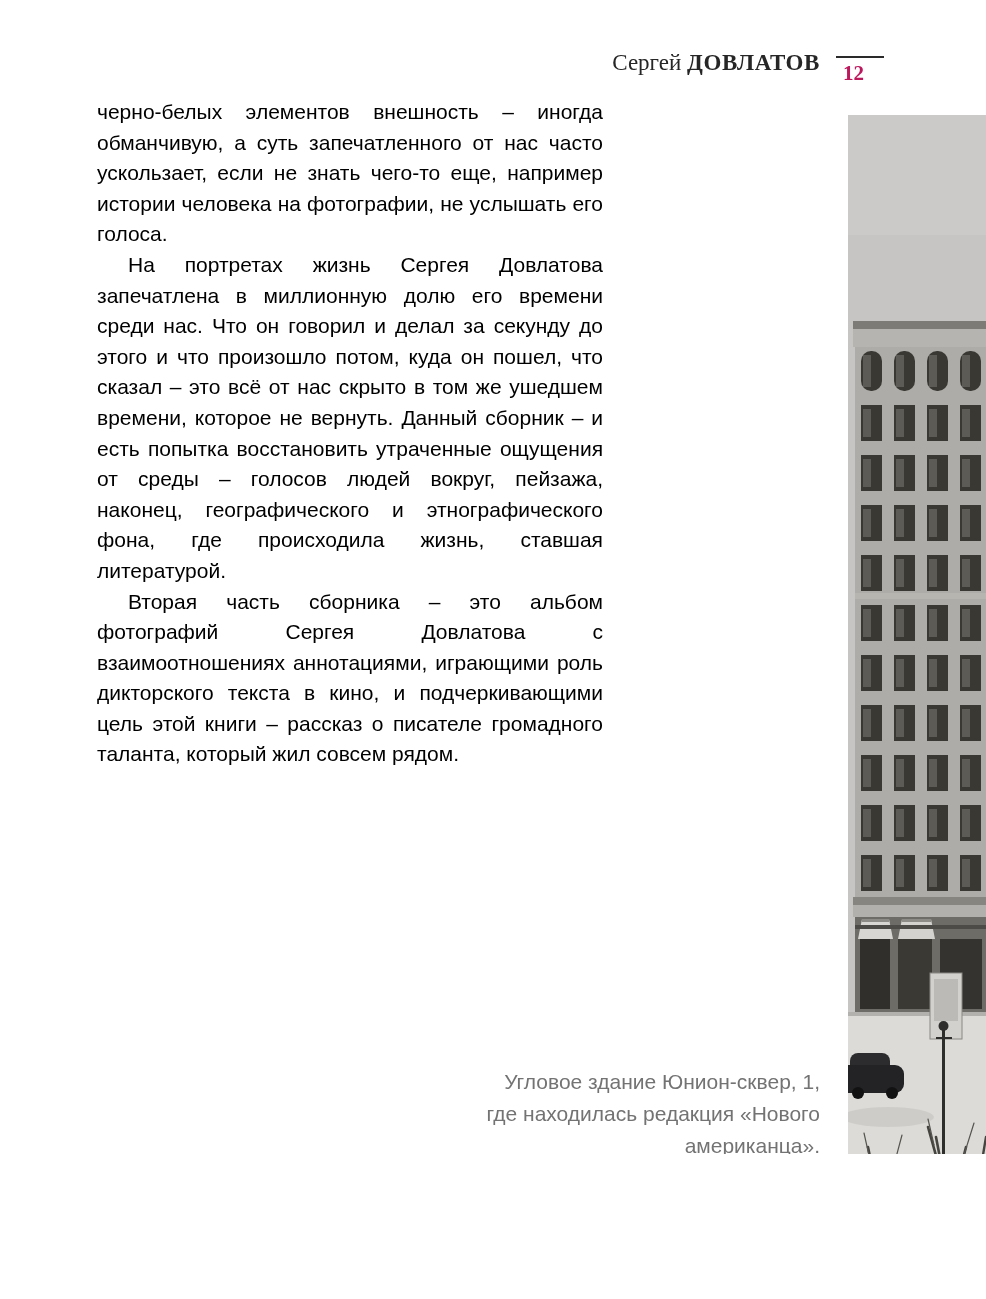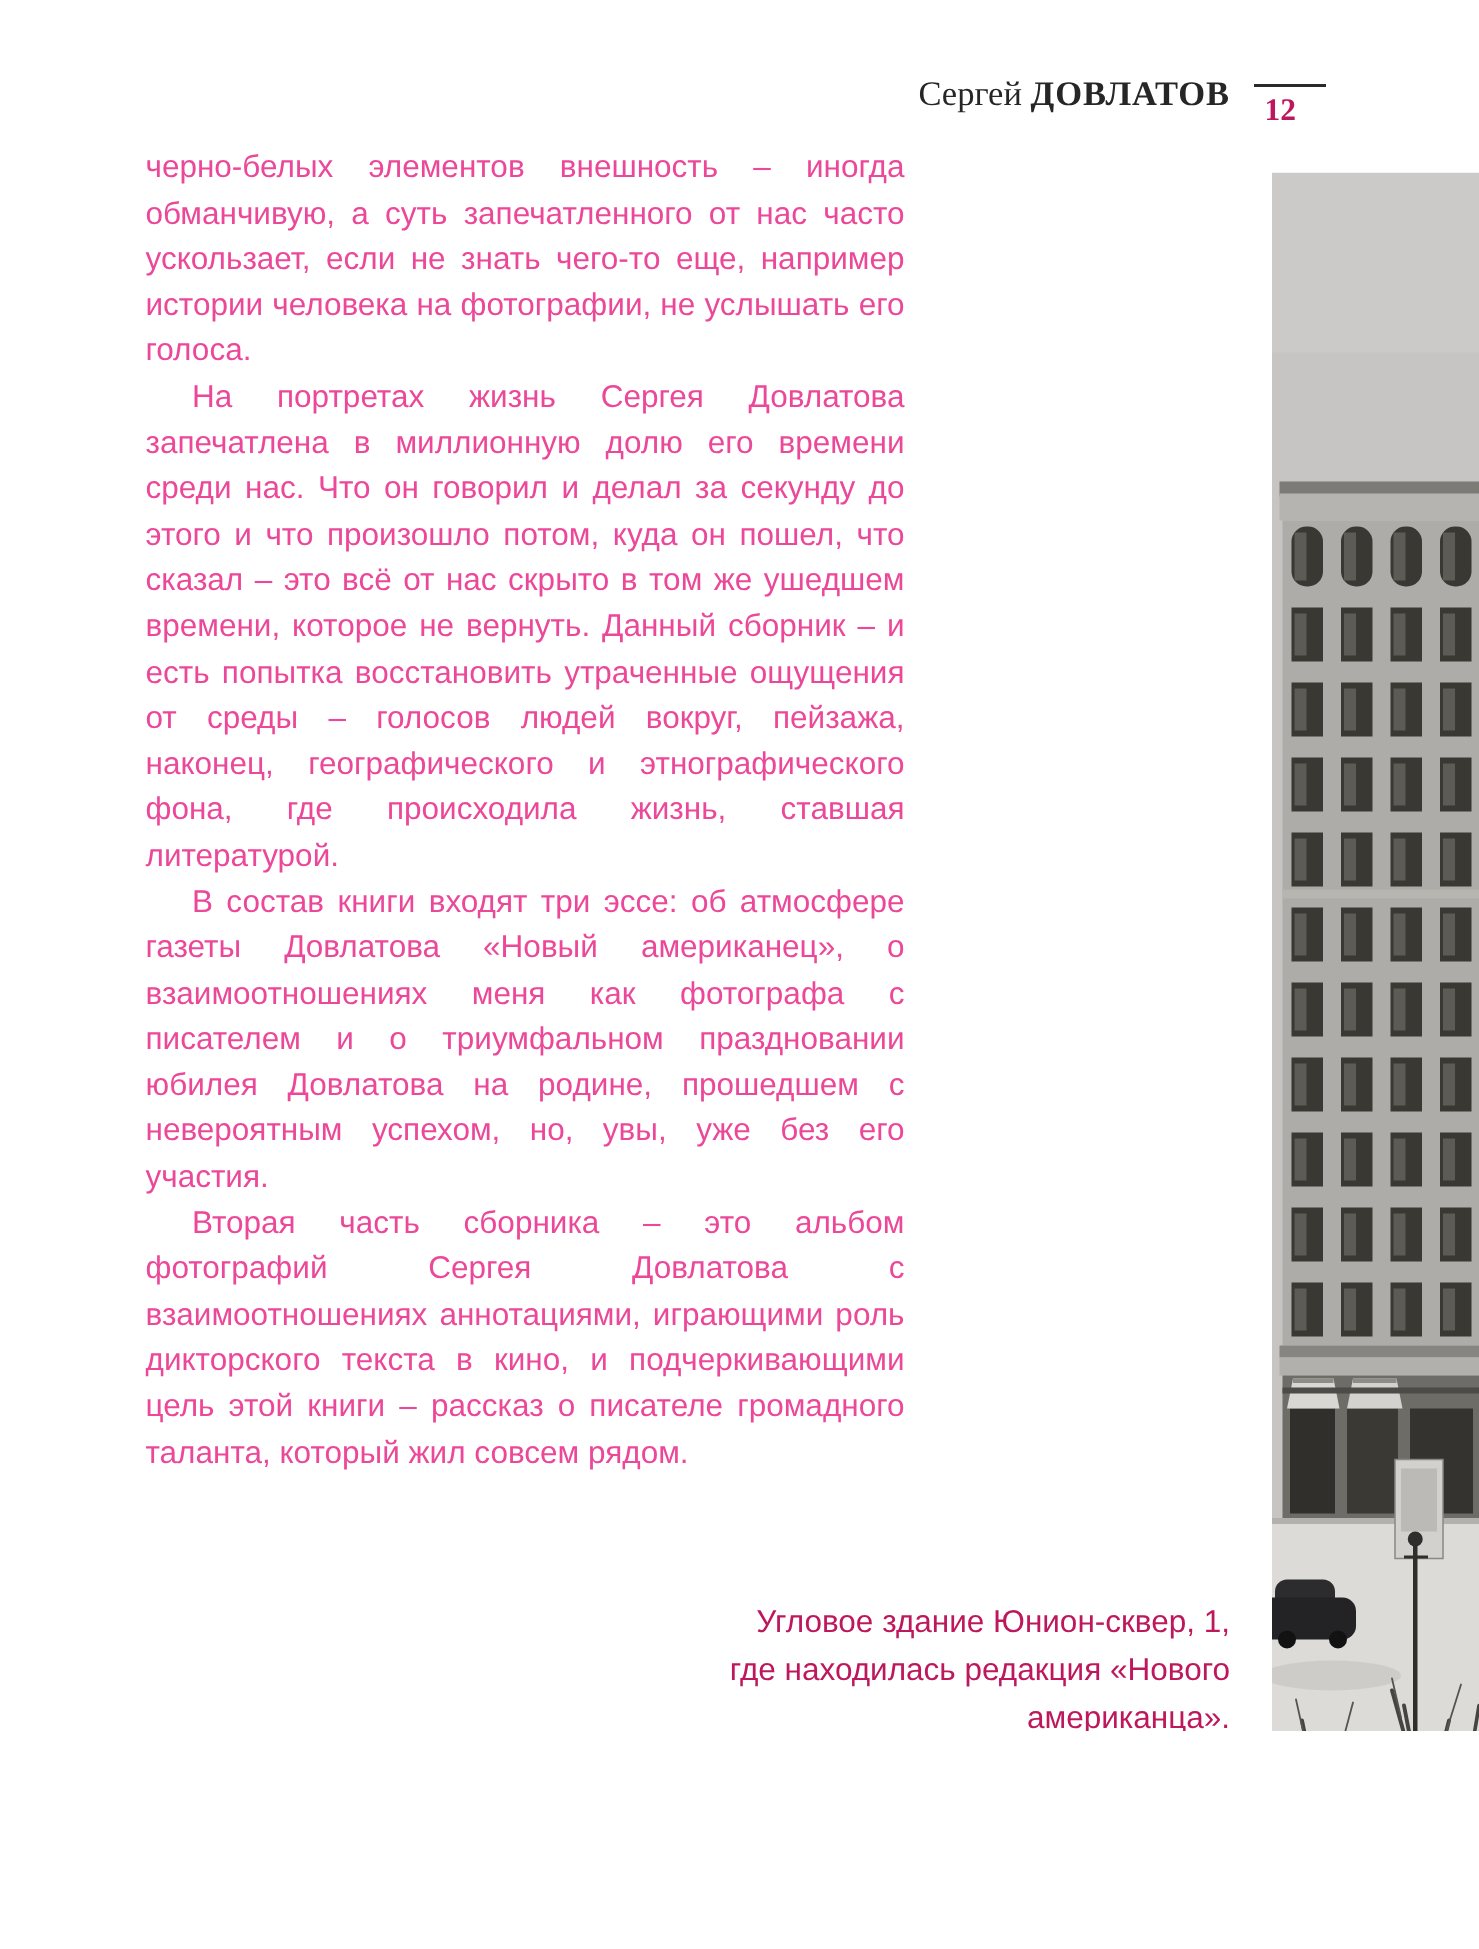--- a/index.html
+++ b/index.html
@@ -47,21 +47,21 @@
 
   
   .text-col {
     position: absolute;
     left: 97px;
     top: 97px;
     width: 506px;
     font-size: 21px;
     line-height: 30.6px;
     text-align: justify;
-    color: #ec4899;
+    color: #000000;
   }
   .text-col p { margin: 0; text-indent: 31px; }
   .text-col p.continued { text-indent: 0; }
 
   
   .photo {
     position: absolute;
     left: 848px;
     top: 115px;
     width: 138px;
@@ -73,40 +73,39 @@
 
   
   .caption {
     position: absolute;
     top: 1066px;
     right: 166px;
     width: 440px;
     text-align: right;
     font-size: 21px;
     line-height: 32px;
-    color: #be185d;
+    color: #737373;
   }
   .caption .credit { margin-top: 16px; }
 </style>
 </head>
 <body>
 
 <div class="page">
 
   <div class="header-author">
     <span class="first">Сергей</span>
     <span class="last">ДОВЛАТОВ</span>
   </div>
   <div class="header-rule"></div>
   <div class="page-number">12</div>
 
   <div class="text-col">
     <p class="continued">черно-белых элементов внешность – иногда обманчивую, а суть запечатленного от нас часто ускользает, если не знать чего-то еще, например истории человека на фотографии, не услышать его голоса.</p>
     <p>На портретах жизнь Сергея Довлатова запечатлена в миллионную долю его времени среди нас. Что он говорил и делал за секунду до этого и что произошло потом, куда он пошел, что сказал – это всё от нас скрыто в том же ушедшем времени, которое не вернуть. Данный сборник – и есть попытка восстановить утраченные ощущения от среды – голосов людей вокруг, пейзажа, наконец, географического и этнографического фона, где происходила жизнь, ставшая литературой.</p>
-    <p>В состав книги входят три эссе: об атмосфере газеты Довлатова «Новый американец», о взаимоотношениях меня как фотографа с писателем и о триумфальном праздновании юбилея Довлатова на родине, прошедшем с невероятным успехом, но, увы, уже без его участия.</p>
     <p>Вторая часть сборника – это альбом фотографий Сергея Довлатова с взаимоотношениях аннотациями, играющими роль дикторского текста в кино, и подчеркивающими цель этой книги – рассказ о писателе громадного таланта, который жил совсем рядом.</p>
   </div>
 
   <figure class="photo">
     <svg width="138" height="1184" viewBox="0 0 138 1184" xmlns="http://www.w3.org/2000/svg">
 
       <g>
         <rect x="0" y="0" width="138" height="900" fill="#c6c5c3"></rect>
         <rect x="0" y="0" width="138" height="120" fill="#cbcac8"></rect>
       </g>

